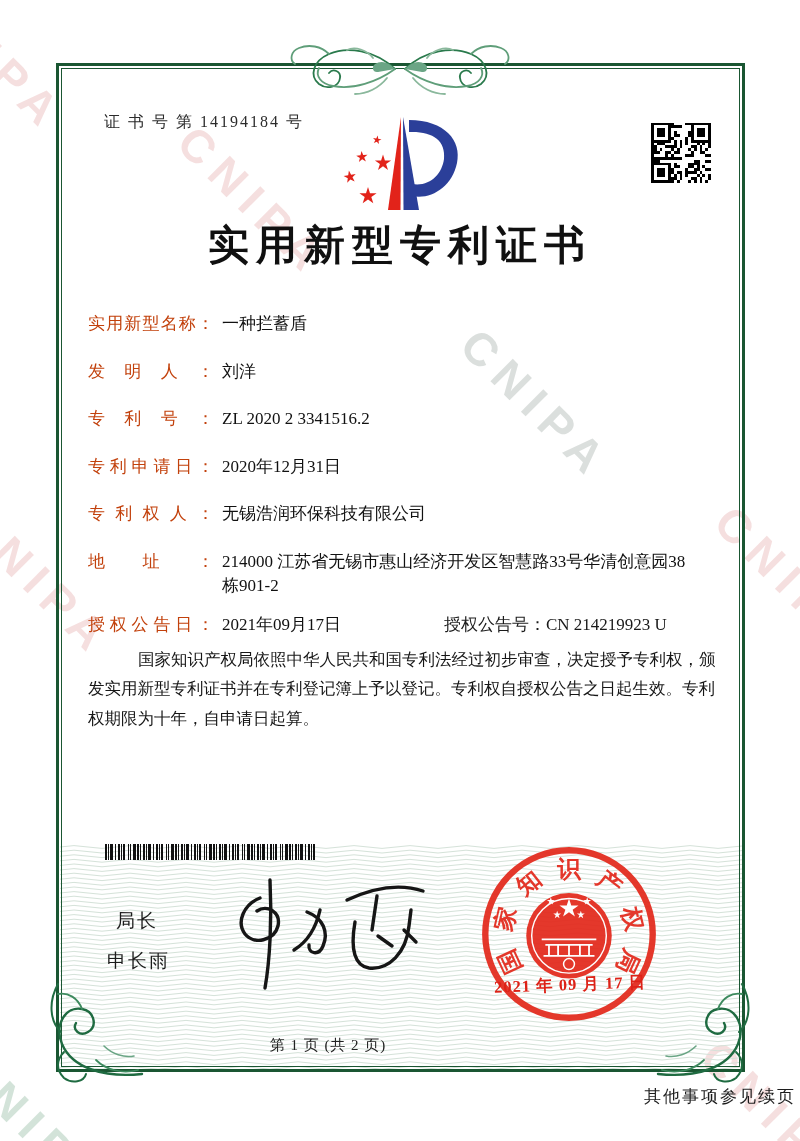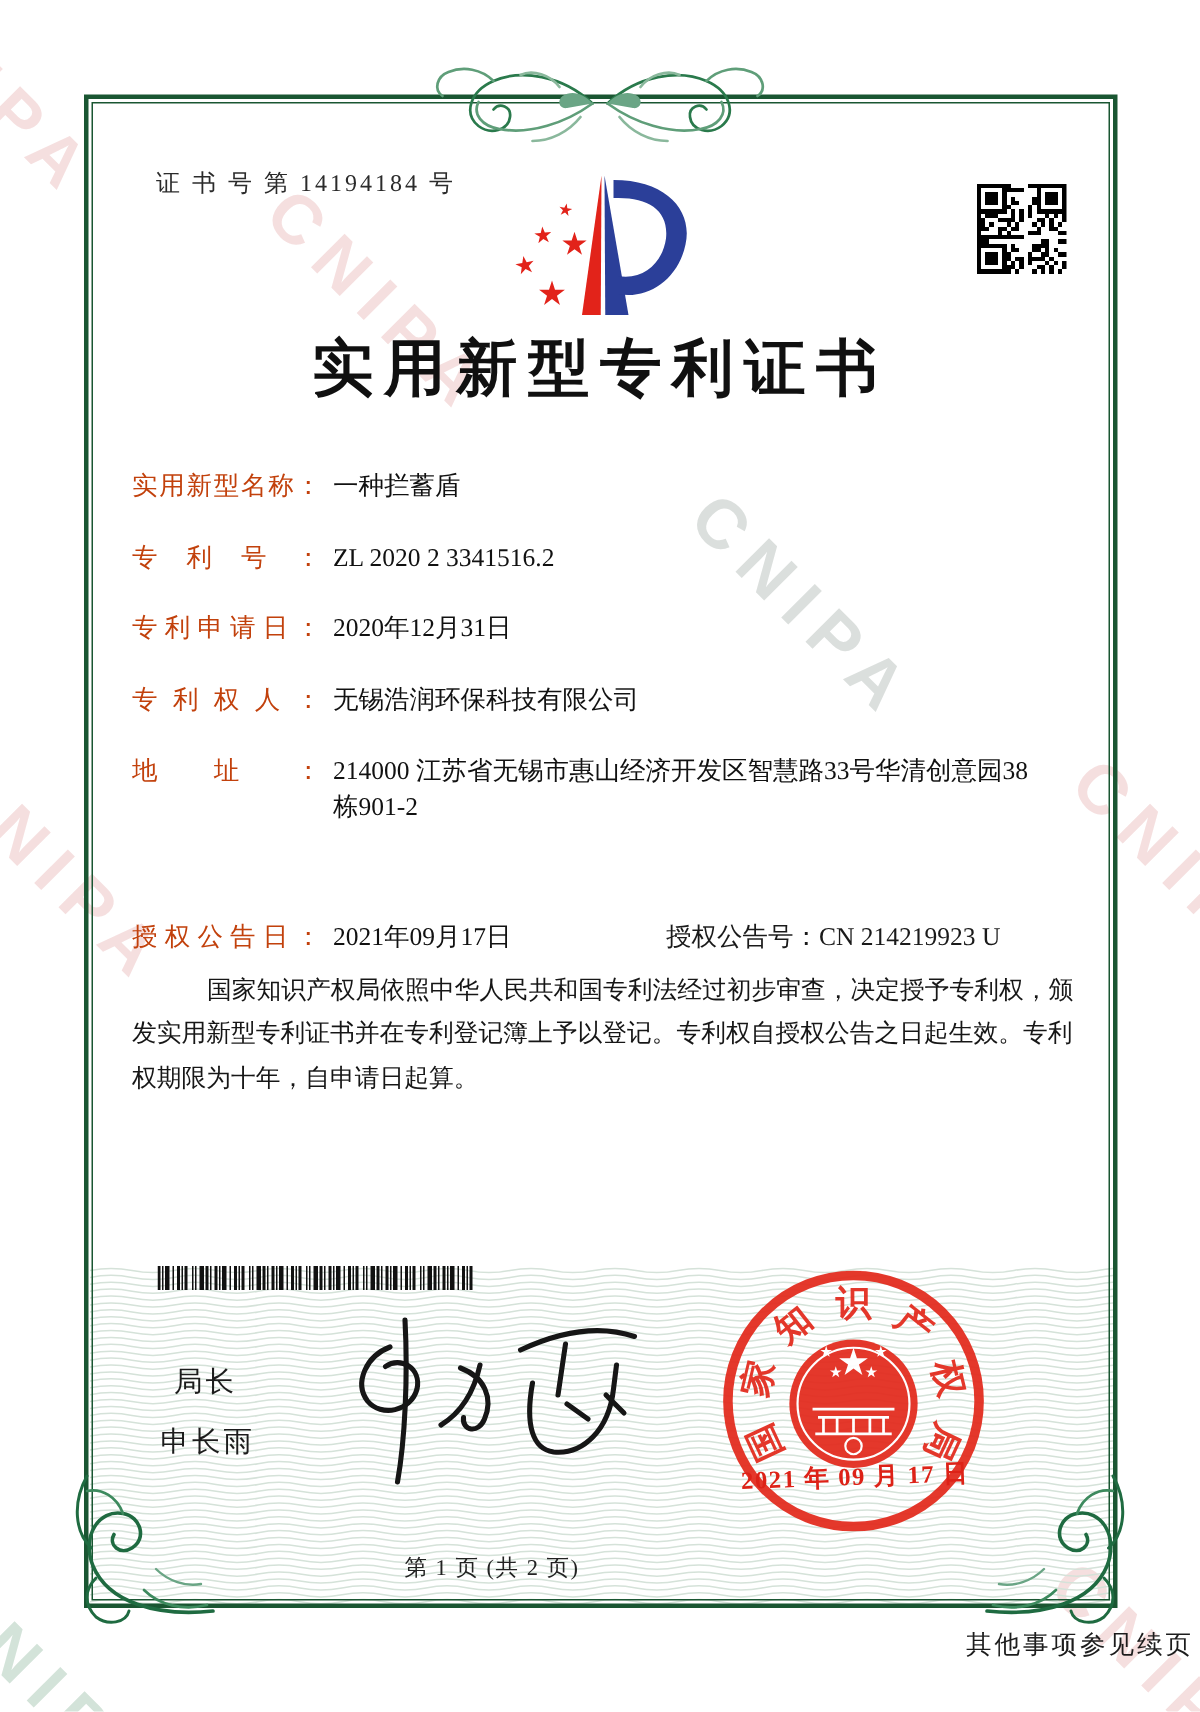--- a/index.html
+++ b/index.html
@@ -317,20 +317,24 @@
   </svg>
 
 <div id="title" class="abs">实用新型专利证书</div>
 
 <div id="fields" class="abs">
     <div class="field-row">
       <span class="field-label">实用新型名称：</span>
       <span class="field-value">一种拦蓄盾</span>
     </div>
     <div class="field-row">
+      <span class="field-label">发明人：</span>
+      <span class="field-value">刘洋</span>
+    </div>
+    <div class="field-row">
       <span class="field-label">专利号：</span>
       <span class="field-value">ZL 2020 2 3341516.2</span>
     </div>
     <div class="field-row">
       <span class="field-label">专利申请日：</span>
       <span class="field-value">2020年12月31日</span>
     </div>
     <div class="field-row">
       <span class="field-label">专利权人：</span>
       <span class="field-value">无锡浩润环保科技有限公司</span>

